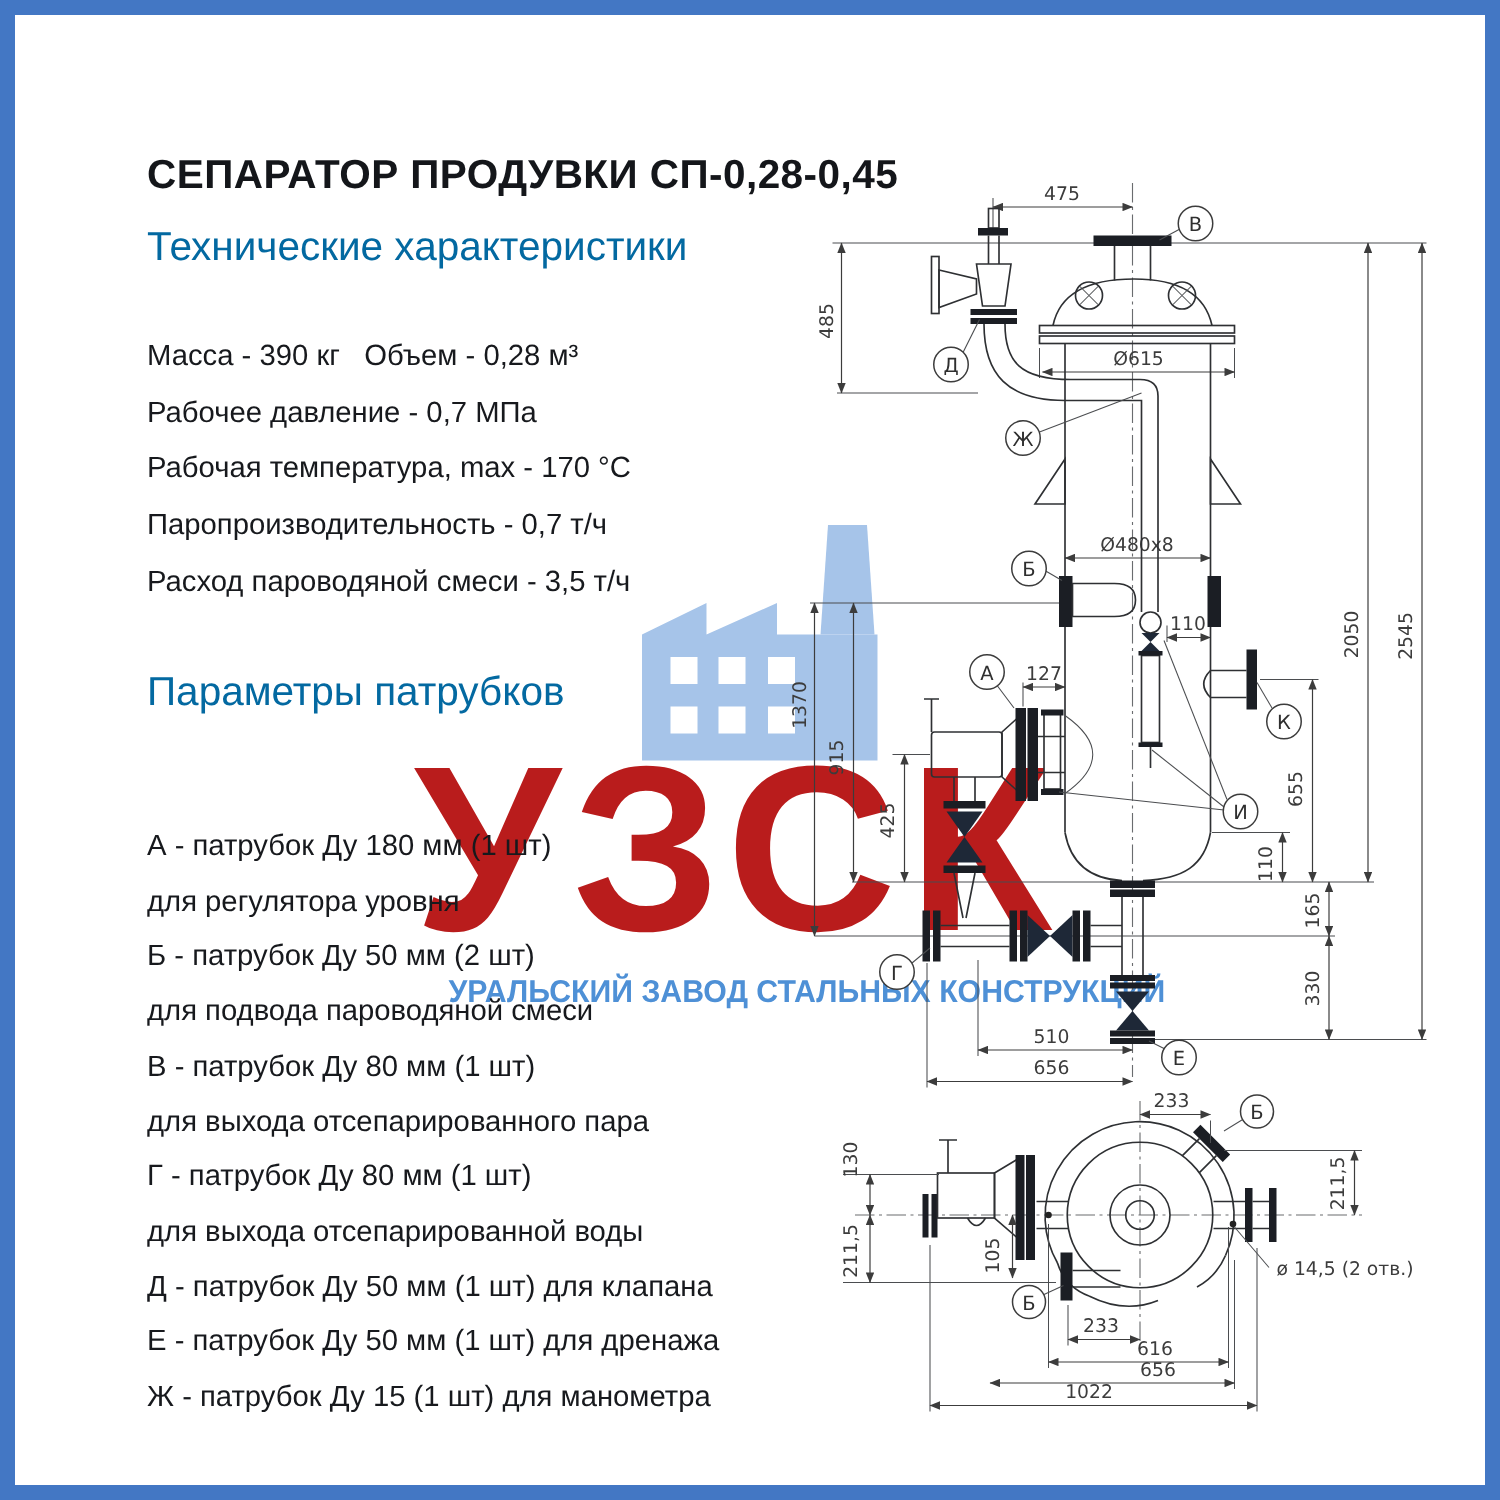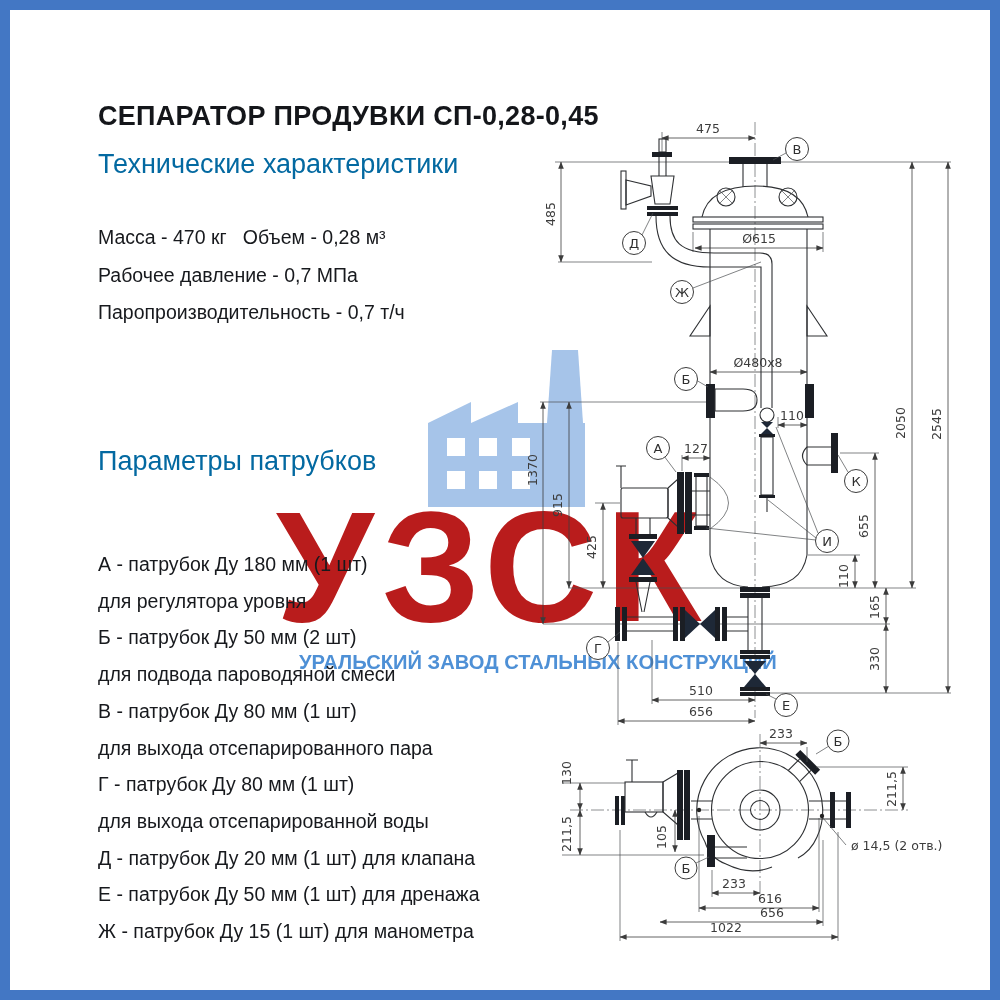--- a/index.html
+++ b/index.html
@@ -337,32 +337,34 @@
           <text class="lblt" x="828" y="736">Б</text>
         <circle class="lbl" cx="676" cy="858" r="11"></circle>
           <text class="lblt" x="676" y="863">Б</text>
       </g>
     </g>
   </svg>
 
   <div class="title">СЕПАРАТОР ПРОДУВКИ СП-0,28-0,45</div>
   <div class="h2 h2a">Технические характеристики</div>
   <div class="speclist">
-    <div class="tline">Масса - 470 кг   Объем - 0,28 м³</div>
+    <div class="tline">Масса - 390 кг   Объем - 0,28 м³</div>
     <div class="tline">Рабочее давление - 0,7 МПа</div>
+    <div class="tline">Рабочая температура, max - 170 °С</div>
     <div class="tline">Паропроизводительность - 0,7 т/ч</div>
+    <div class="tline">Расход пароводяной смеси - 3,5 т/ч</div>
   </div>
   <div class="h2 h2b">Параметры патрубков</div>
   <div class="nozlist">
     <div class="tline">А - патрубок Ду 180 мм (1 шт)</div>
     <div class="tline">для регулятора уровня</div>
     <div class="tline">Б - патрубок Ду 50 мм (2 шт)</div>
     <div class="tline">для подвода пароводяной смеси</div>
     <div class="tline">В - патрубок Ду 80 мм (1 шт)</div>
     <div class="tline">для выхода отсепарированного пара</div>
     <div class="tline">Г - патрубок Ду 80 мм (1 шт)</div>
     <div class="tline">для выхода отсепарированной воды</div>
-    <div class="tline">Д - патрубок Ду 20 мм (1 шт) для клапана</div>
+    <div class="tline">Д - патрубок Ду 50 мм (1 шт) для клапана</div>
     <div class="tline">Е - патрубок Ду 50 мм (1 шт) для дренажа</div>
     <div class="tline">Ж - патрубок Ду 15 (1 шт) для манометра</div>
   </div>
 
 </div>
 
 </body></html>

